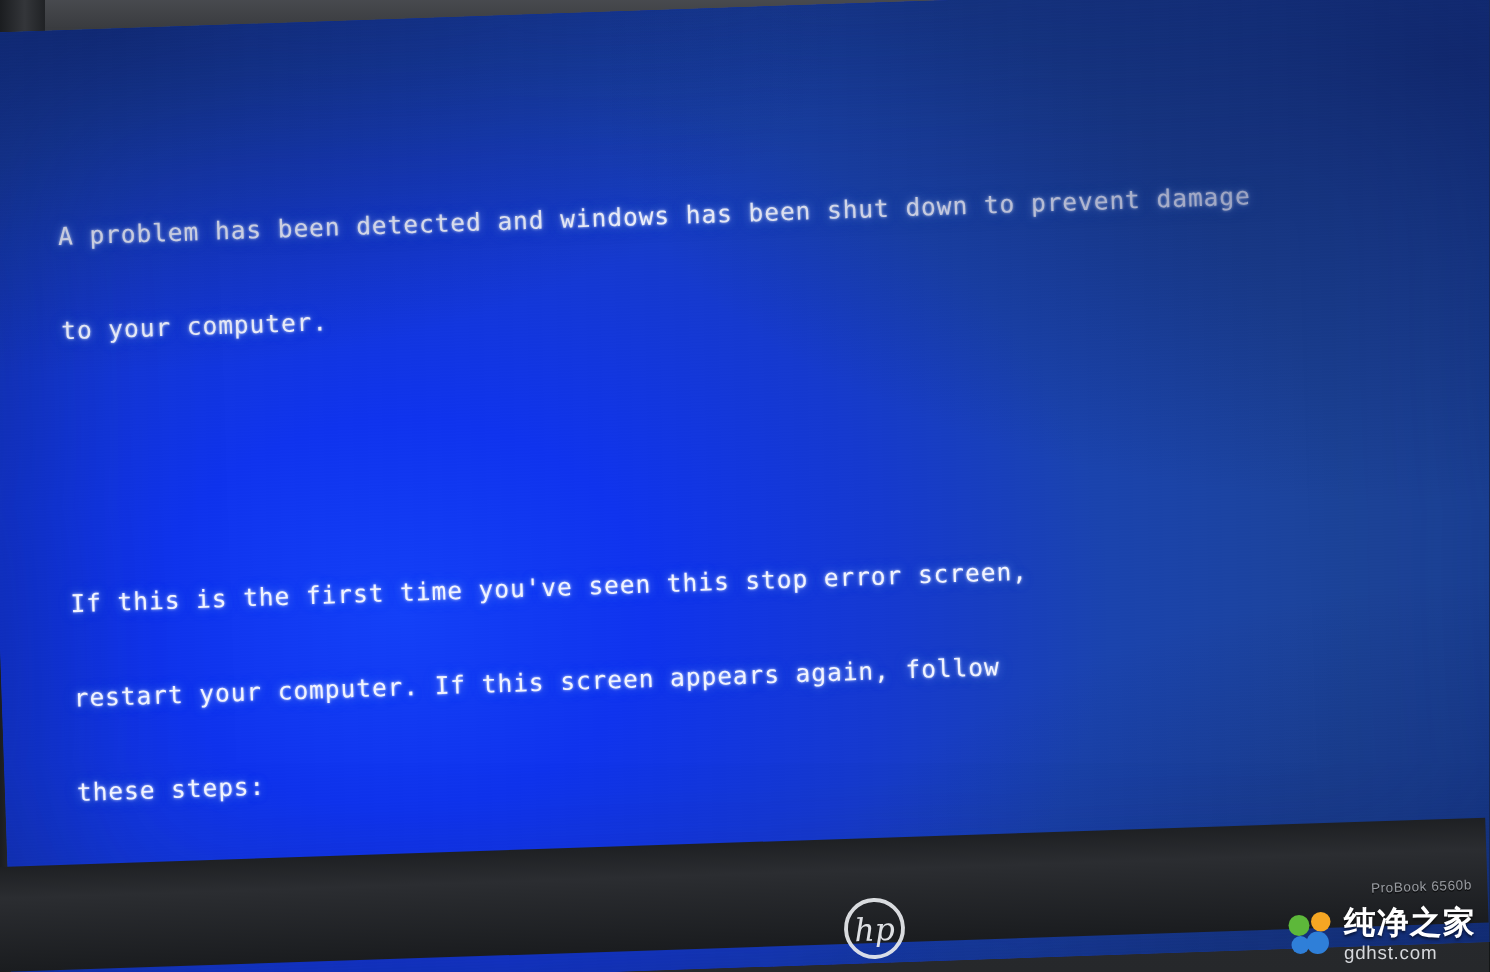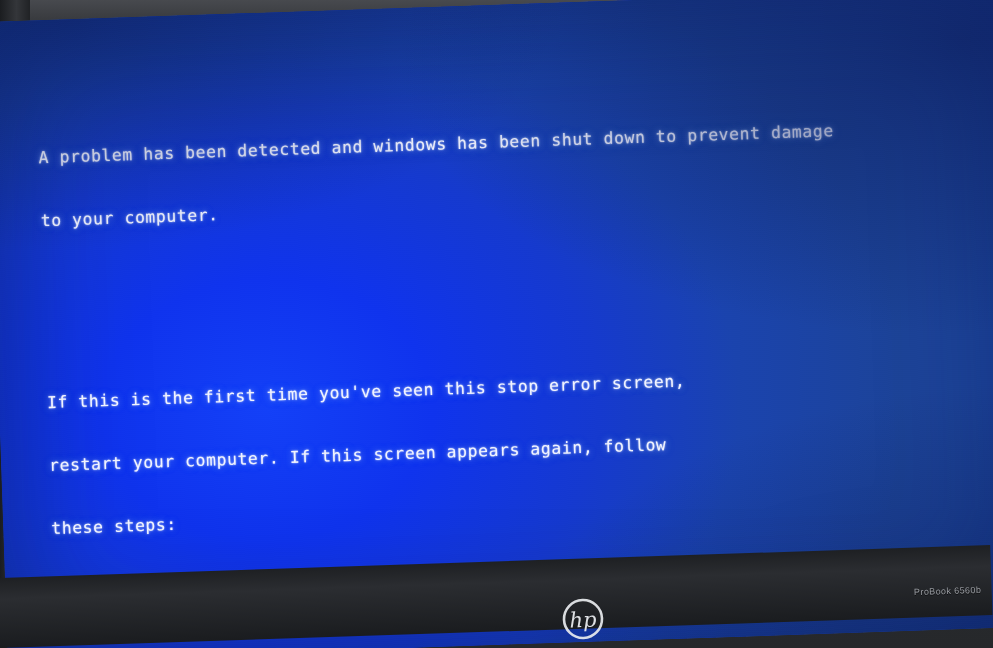--- a/index.html
+++ b/index.html
@@ -223,14 +223,26 @@
 
   <div class="model-label">ProBook 6560b</div>
 
   <div class="hp-logo">
     <svg width="42" height="42" viewBox="0 0 42 42" aria-hidden="true">
       <circle cx="21" cy="21" r="19" fill="none" stroke="#e9ebef" stroke-width="2.6" opacity="0.92"></circle>
       <text x="21" y="29" text-anchor="middle" font-family="DejaVu Serif, serif" font-size="21" font-style="italic" fill="#e9ebef" opacity="0.95">hp</text>
     </svg>
   </div>
 
+  <div class="watermark">
+    <span class="wm-dots">
+      <i class="d1"></i>
+        <i class="d2"></i>
+        <i class="d3"></i>
+        <i class="d4"></i>
+    </span>
+    <span class="wm-texts">
+      <span class="wm-cn">纯净之家</span>
+      <span class="wm-url">gdhst.com</span>
+    </span>
+  </div>
 
 </div>
 
 </body></html>

